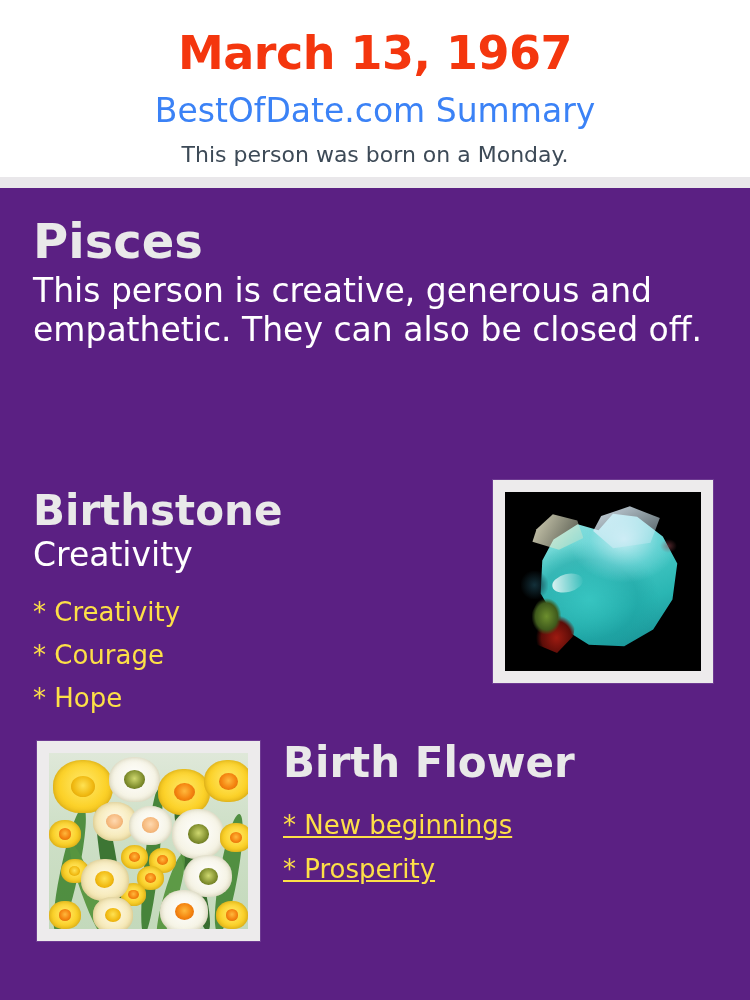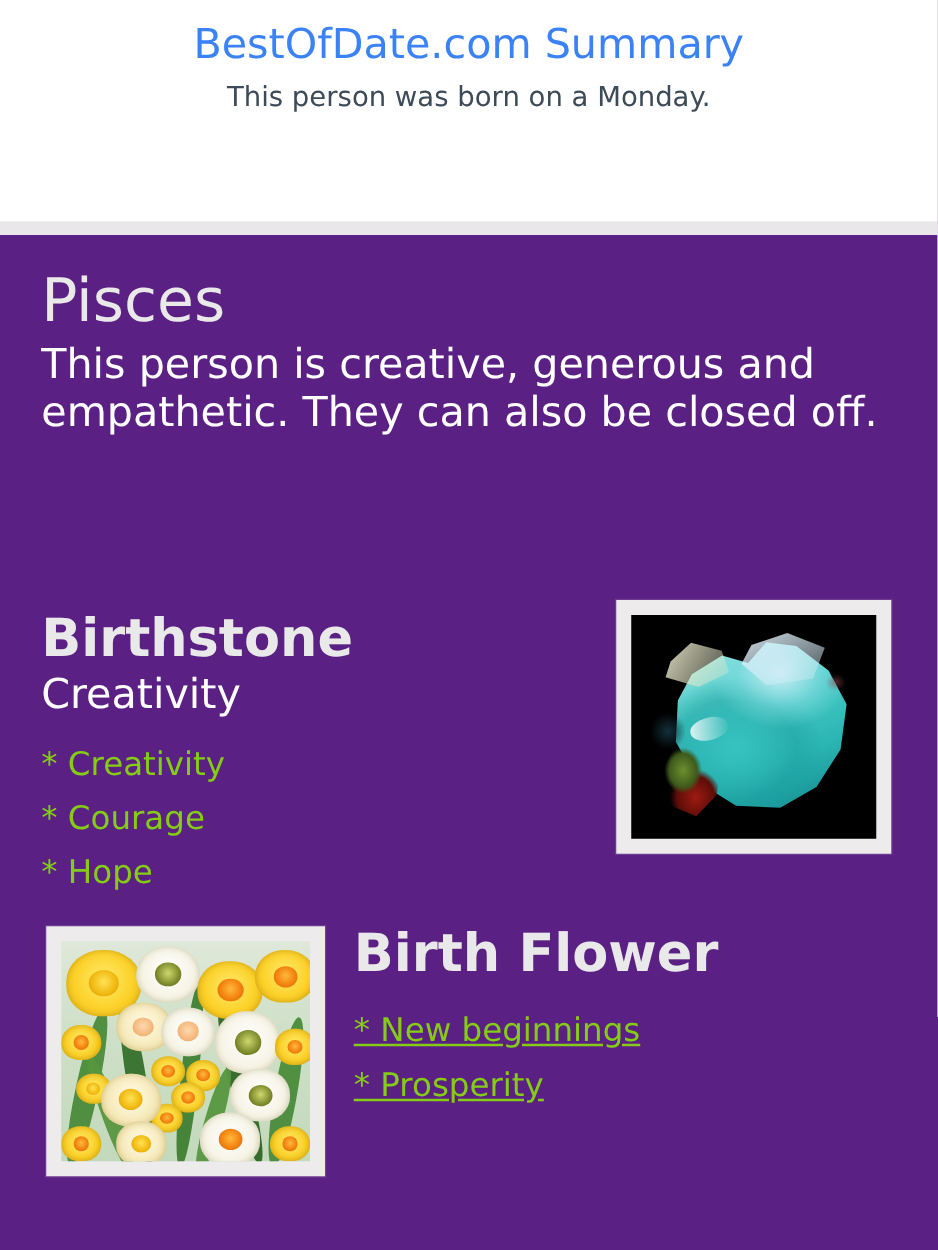--- a/index.html
+++ b/index.html
@@ -39,39 +39,39 @@
 
   
   .body-panel{
     position:absolute; left:0; top:188px; width:750px; height:812px;
     background:#5B2083;
   }
 
   
   .zodiac{ position:absolute; left:33px; top:28px; width:680px; }
   .zodiac-name{
-    color:#E9E9E9; font-size:48px; font-weight:normal; line-height:1.05;
+    color:#E9E9E9; font-size:48px; font-weight:bold; line-height:1.05;
   }
   .zodiac-desc{
     color:#FFFFFF; font-size:33px; font-weight:normal; line-height:1.17;
     padding-top:6px; width:672px;
   }
 
   
   .stone-block{ position:absolute; left:33px; top:301px; width:440px; }
   .section-title{
     color:#E9E9E9; font-size:42px; font-weight:bold; line-height:1.05;
   }
   .section-value{
     color:#FFFFFF; font-size:33px; font-weight:normal; line-height:1.1;
     padding-top:4px;
   }
   .trait-list{ list-style:none; padding-top:9px; }
   .trait-list li{
-    color:#84cc16; font-size:26px; font-weight:normal;
+    color:#fde047; font-size:26px; font-weight:normal;
     line-height:1; padding-top:17px; white-space:nowrap;
   }
 
   
   .flower-block{ position:absolute; left:283px; top:553px; width:430px; }
   .flower-block .trait-list li{ padding-top:18px;text-decoration:underline; }
 
   
   .frame{
     position:absolute; background:#EDEBEC;
@@ -153,20 +153,21 @@
   .core-yellow{ background:radial-gradient(circle at 50% 45%, #ffe253 0%, #f0b810 60%, #cf9206 100%); }
   .core-green{ background:radial-gradient(circle at 50% 45%, #cfd86f 0%, #7e8c2c 60%, #4d5a18 100%); }
   .core-peach{ background:radial-gradient(circle at 50% 45%, #ffd9b0 0%, #f5b87c 60%, #dd9a58 100%); }
 </style>
 </head>
 <body>
 
 <div class="card">
 
   <div class="header">
+    <div class="header-date">March 13, 1967</div>
     <div class="header-site">BestOfDate.com Summary</div>
     <div class="header-sub">This person was born on a Monday.</div>
   </div>
   <div class="divider"></div>
 
   <div class="body-panel">
 
     <div class="zodiac">
       <div class="zodiac-name">Pisces</div>
       <div class="zodiac-desc">This person is creative, generous and empathetic. They can also be closed off.</div>

